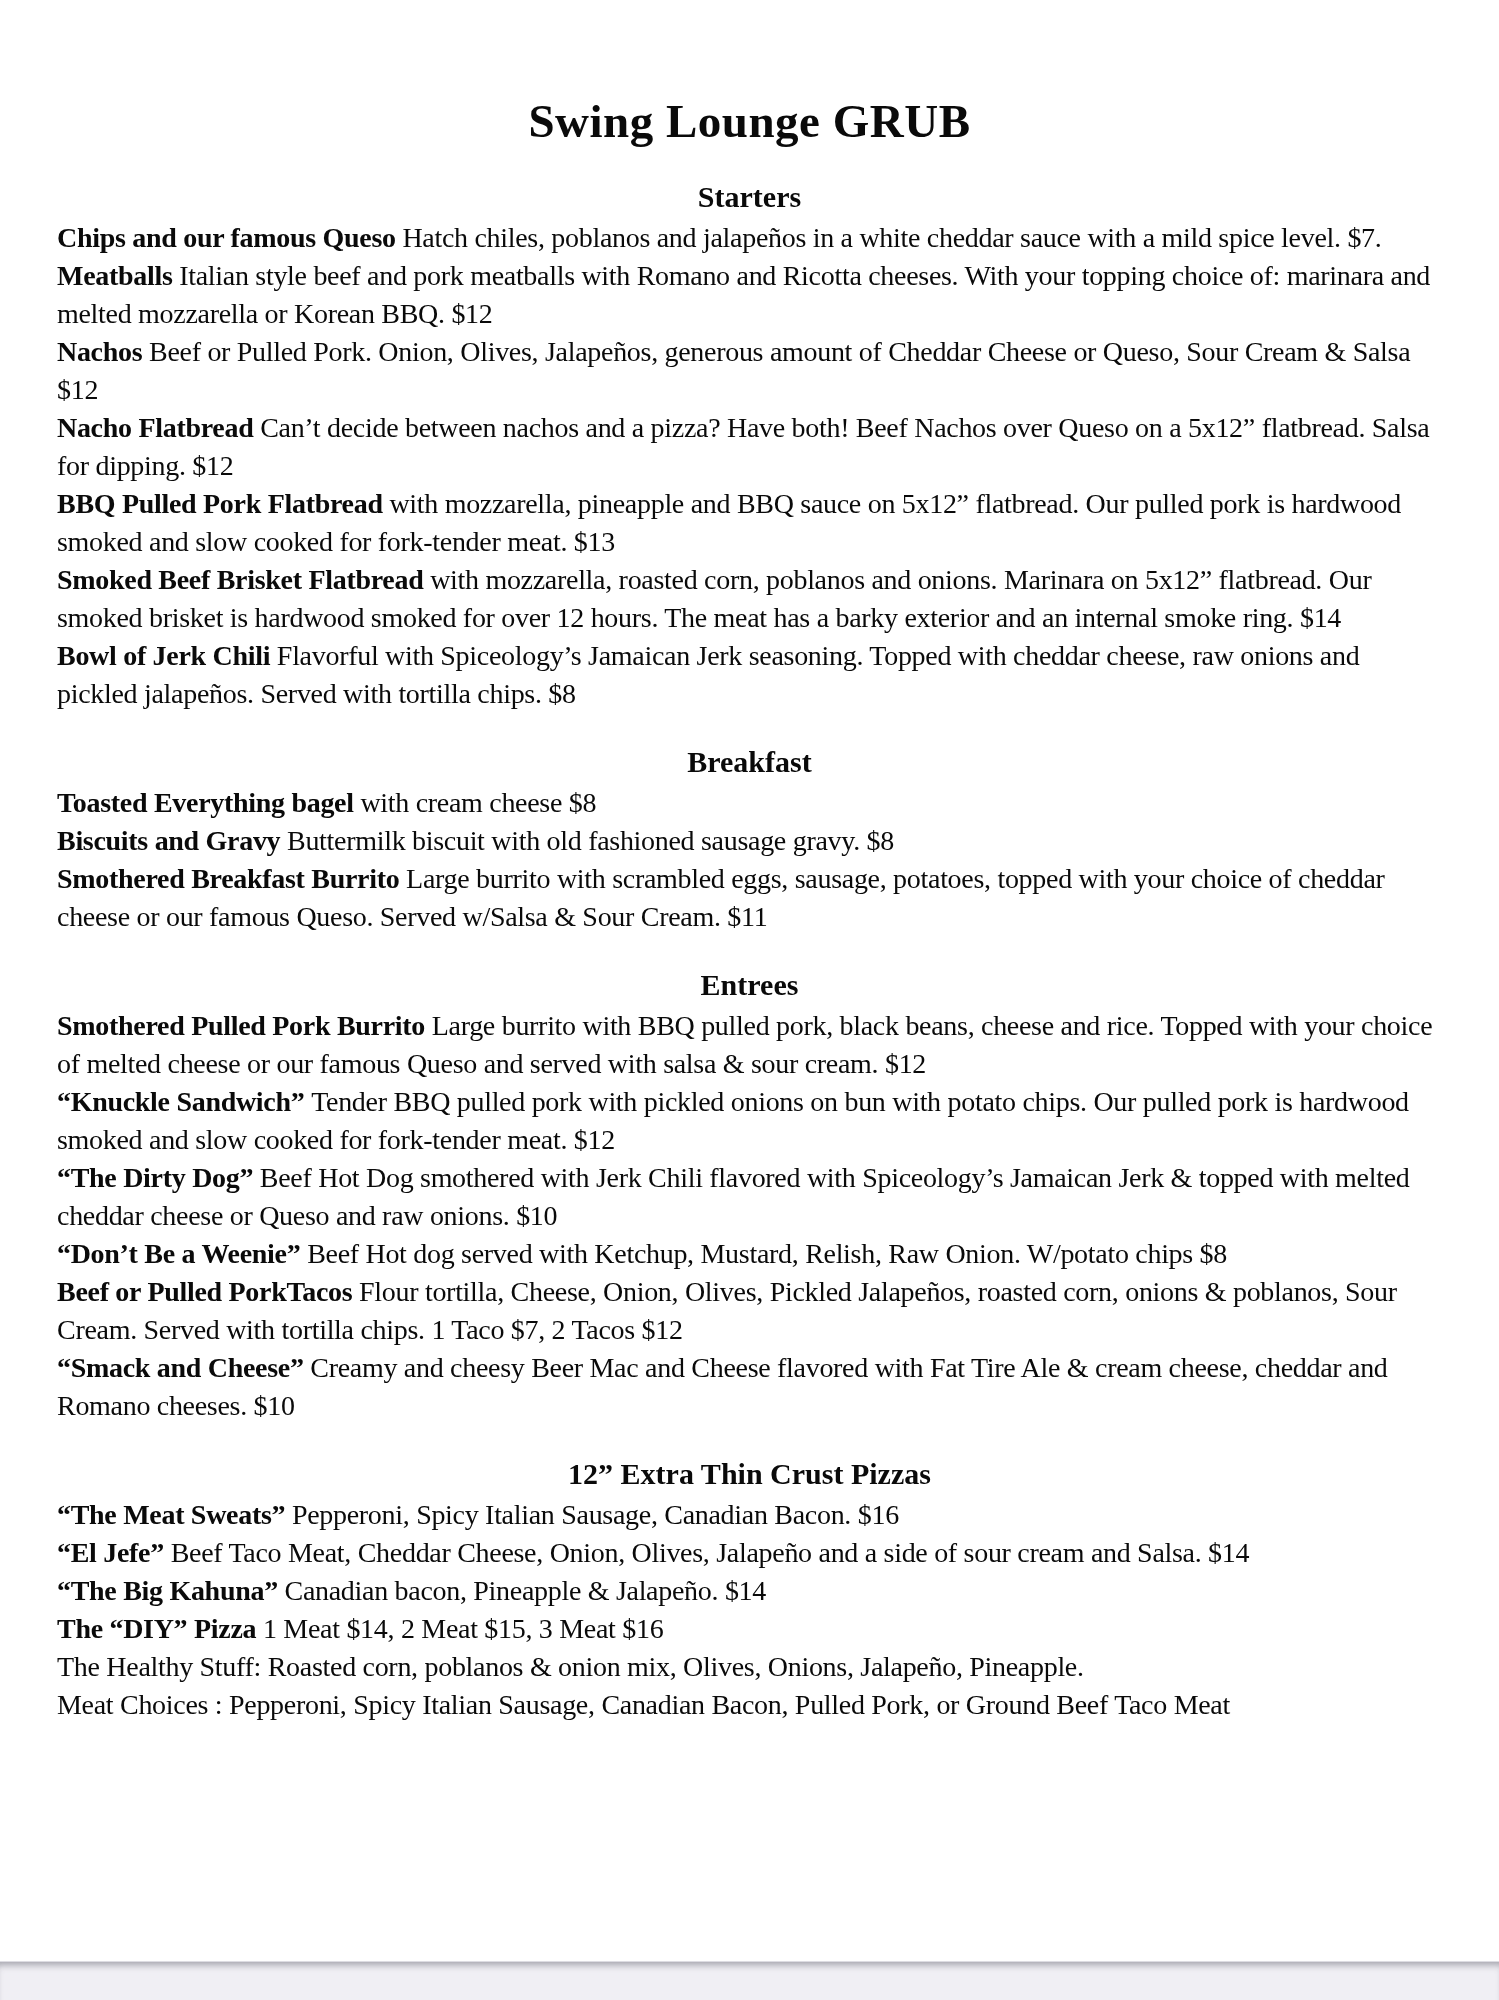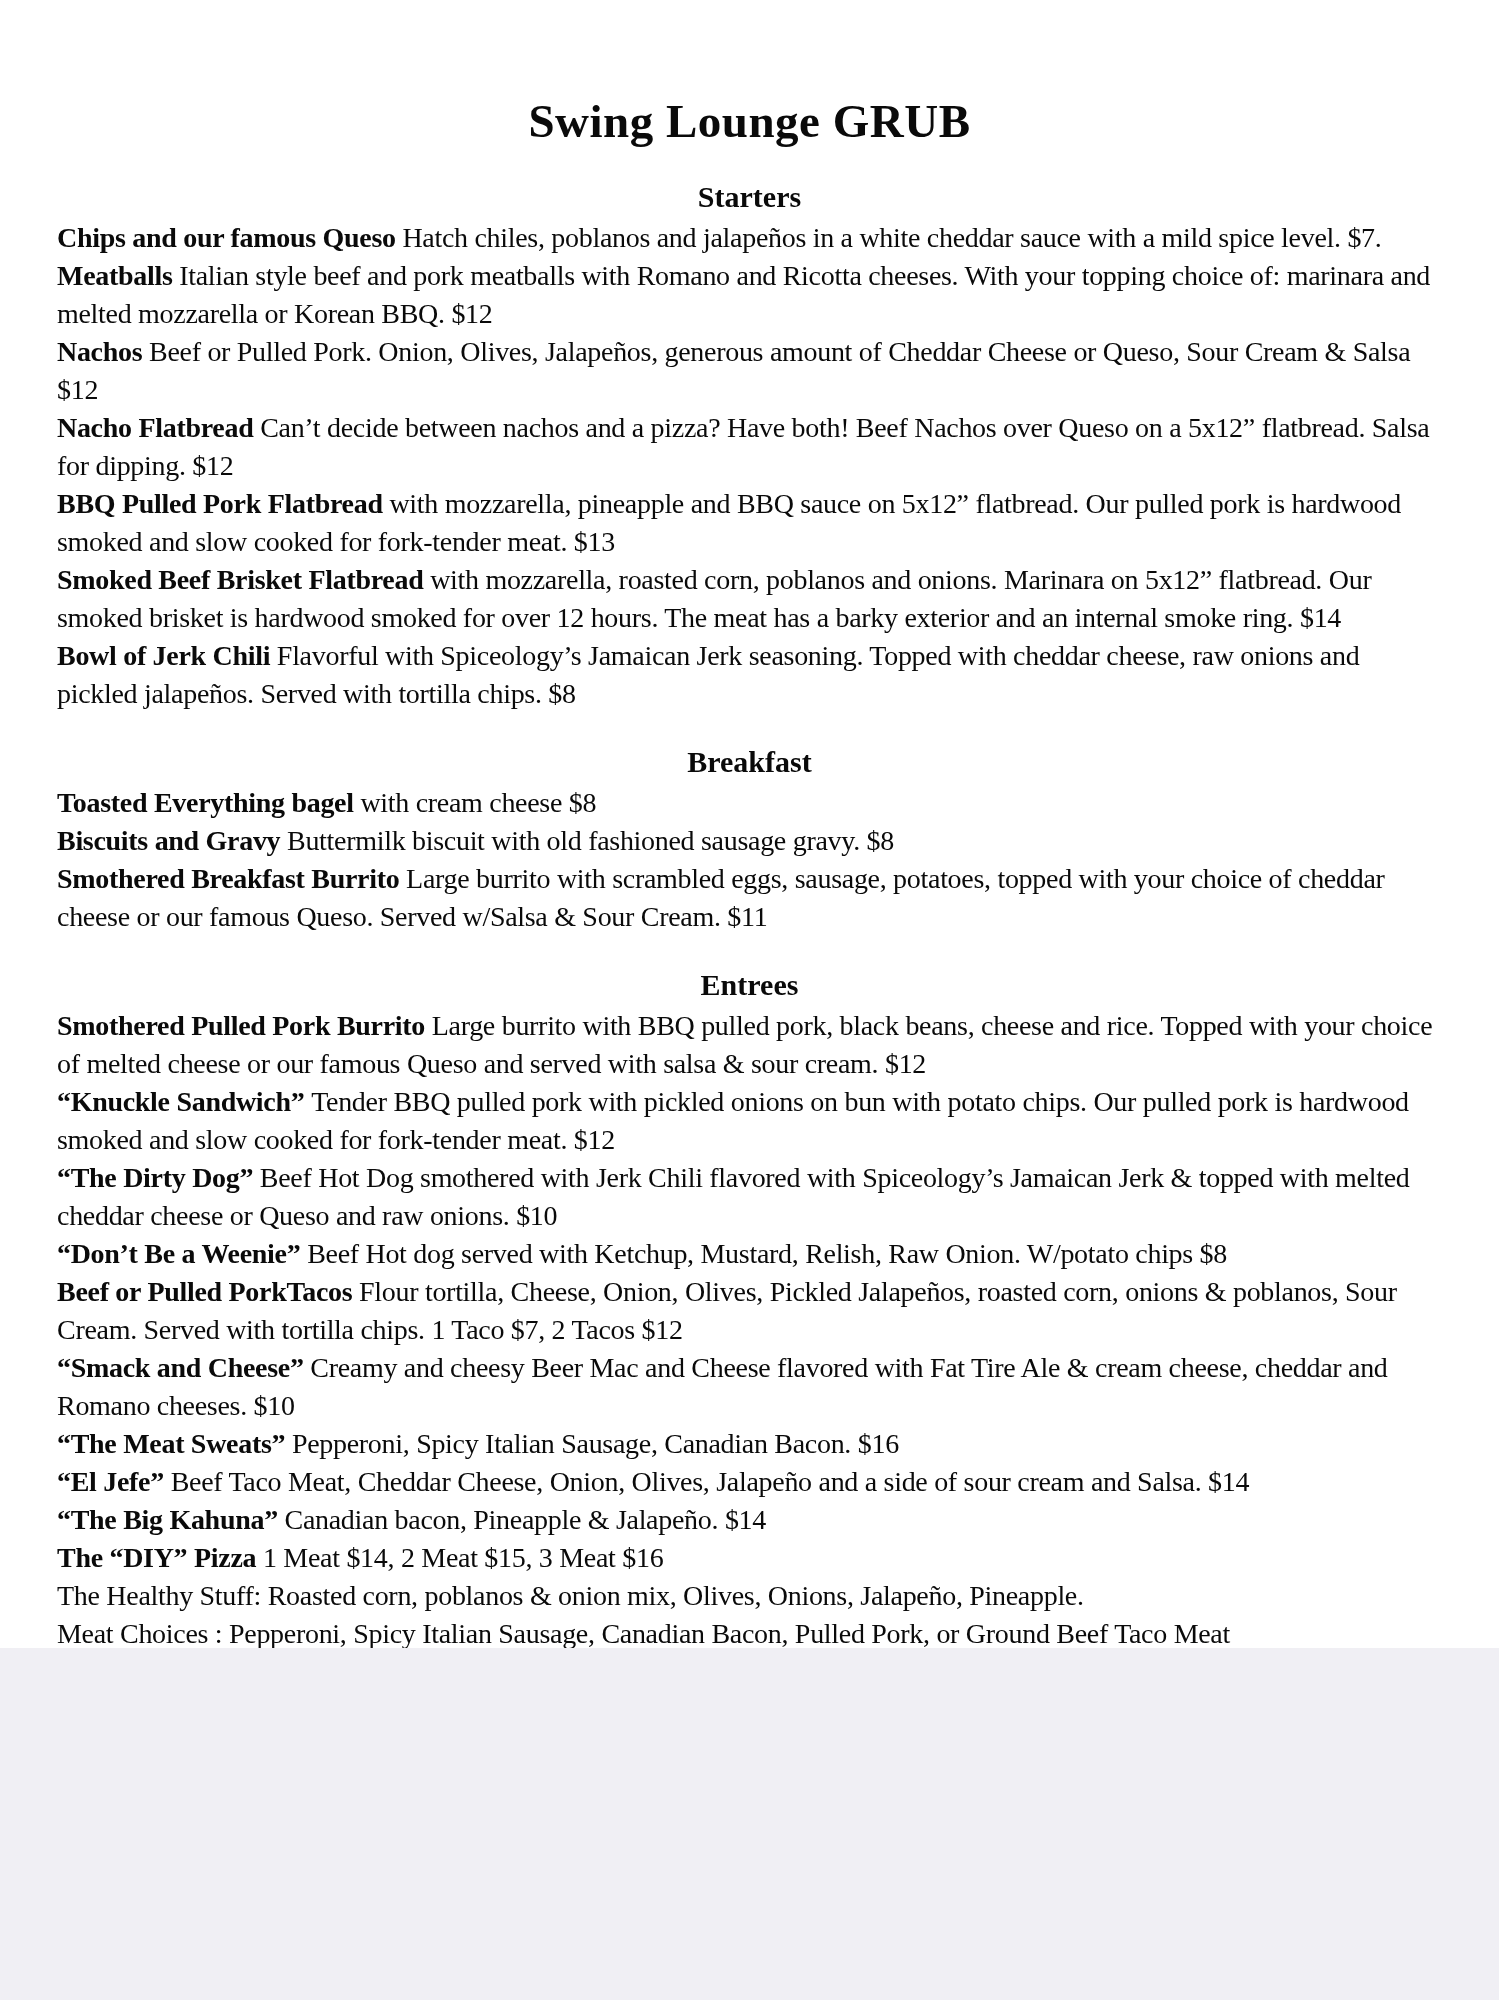--- a/index.html
+++ b/index.html
@@ -5,21 +5,21 @@
   html, body {
     margin: 0;
     padding: 0;
     background: #f0eff4;
     font-family: "Liberation Serif", serif;
     color: #0a0a0a;
   }
   .viewport {
     position: relative;
     width: 1499px;
-    height: 1648px;
+    height: 2000px;
     overflow: hidden;
     background: #3b82f6;
   }
   .page {
     box-sizing: border-box;
     width: 1499px;
     height: 1961px;
     padding: 94px 57px 0 57px;
     background: #ffffff;
   }
@@ -107,20 +107,21 @@
 
   <p class="menu-item"><span class="item-name">“Don’t Be a Weenie” </span><span class="item-desc">Beef Hot dog served with Ketchup, Mustard, Relish, Raw Onion. W/potato chips $8</span></p>
 
   <p class="menu-item"><span class="item-name">Beef or Pulled PorkTacos </span><span class="item-desc">Flour tortilla, Cheese, Onion, Olives, Pickled Jalapeños, roasted corn, onions &amp; poblanos, Sour Cream. Served with tortilla chips. 1 Taco $7, 2 Tacos $12</span></p>
 
   <p class="menu-item"><span class="item-name">“Smack and Cheese” </span><span class="item-desc">Creamy and cheesy Beer Mac and Cheese flavored with Fat Tire Ale &amp; cream cheese, cheddar and Romano cheeses. $10</span></p>
 </div>
   </section>
 
   <section class="menu-section">
+    <h2 class="section-heading">12” Extra Thin Crust Pizzas</h2>
     <div>
   <p class="menu-item"><span class="item-name">“The Meat Sweats” </span><span class="item-desc">Pepperoni, Spicy Italian Sausage, Canadian Bacon.  $16</span></p>
 
   <p class="menu-item"><span class="item-name">“El Jefe” </span><span class="item-desc">Beef Taco Meat, Cheddar Cheese, Onion, Olives, Jalapeño and a side of sour cream and Salsa.  $14</span></p>
 
   <p class="menu-item"><span class="item-name">“The Big Kahuna” </span><span class="item-desc">Canadian bacon, Pineapple &amp; Jalapeño. $14</span></p>
 
 
   <p class="menu-item"><span class="item-name">The “DIY” Pizza </span><span class="item-desc">1 Meat $14, 2 Meat $15, 3 Meat $16</span></p>
 

